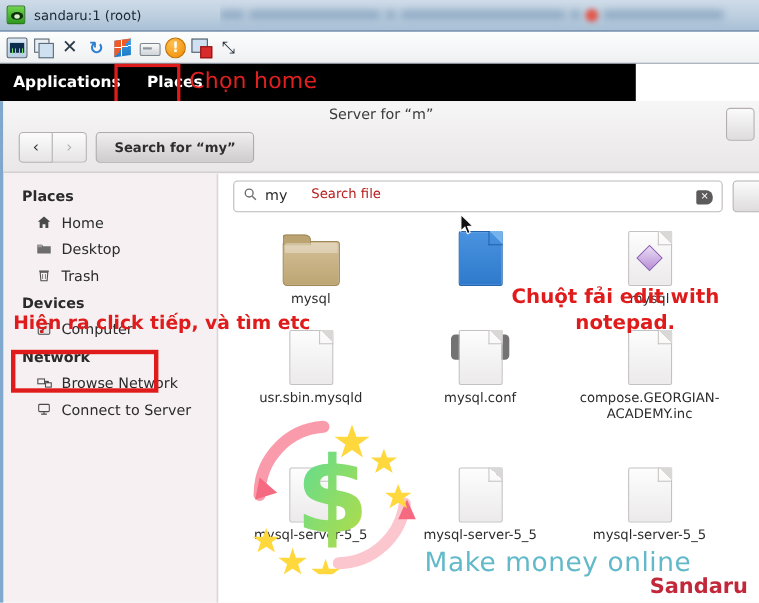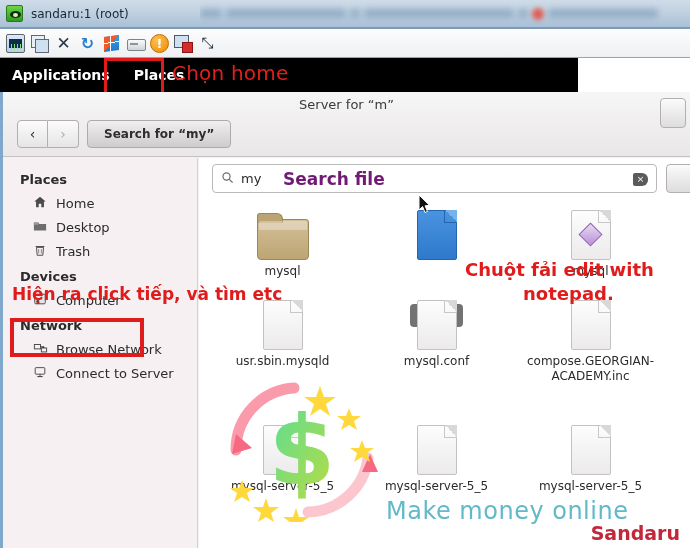--- a/index.html
+++ b/index.html
@@ -205,21 +205,21 @@
   .searchrow { position: absolute; left: 0; top: 6px; right: 0; height: 34px; }
   .searchbox {
     position: absolute; left: 13px; top: 0; width: 445px; height: 29px;
     background: #fff; border: 1px solid #bcb9ba; border-radius: 4px;
     display: flex; align-items: center; padding: 0 8px;
   }
   .search-ico { width: 15px; flex: none; color: #6e6b6c; font-size: 13px; }
   .search-val { font-size: 13px; color: #2b2b2b; margin-left: 5px; }
   .ann-search-file {
     position: absolute; left: 70px; top: 4px;
-    color: #701a75; font-size: 17px; font-weight: bold;
+    color: #b91c1c; font-size: 12px; font-weight: normal;
   }
   .clear-ico {
     position: absolute; right: 8px; top: 8px; width: 15px; height: 13px;
     background: #5c5a5b; border-radius: 2px 6px 6px 2px;
     color: #fff; font-size: 9px; line-height: 13px; text-align: center;
   }
   .pane-btn-right {
     position: absolute; right: -10px; top: 0; width: 34px; height: 29px;
     background: linear-gradient(to bottom, #fbfbfb, #dedcdd);
     border: 1px solid #b3afb1; border-radius: 4px;

